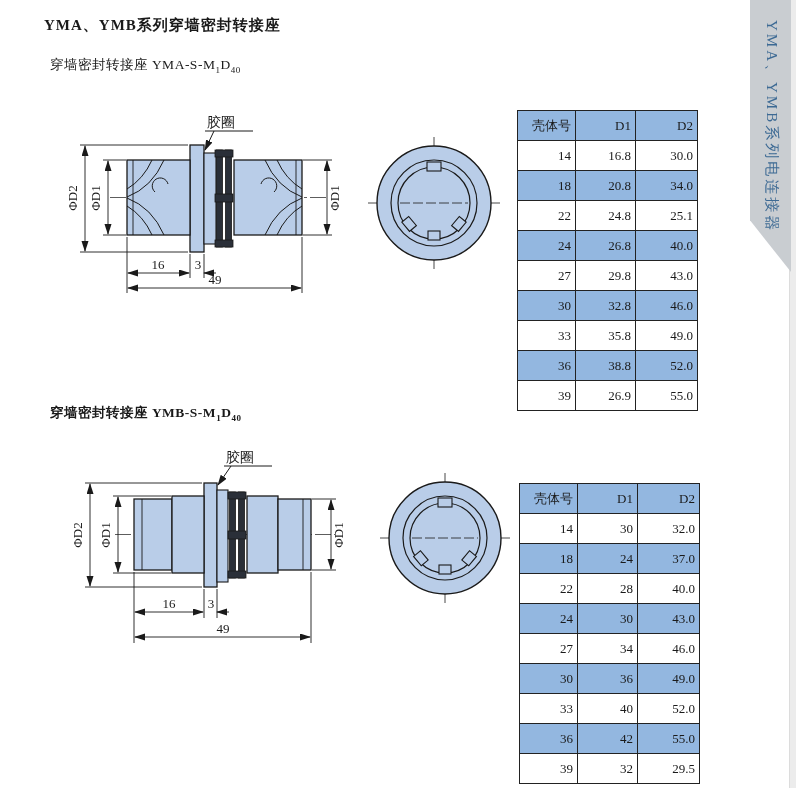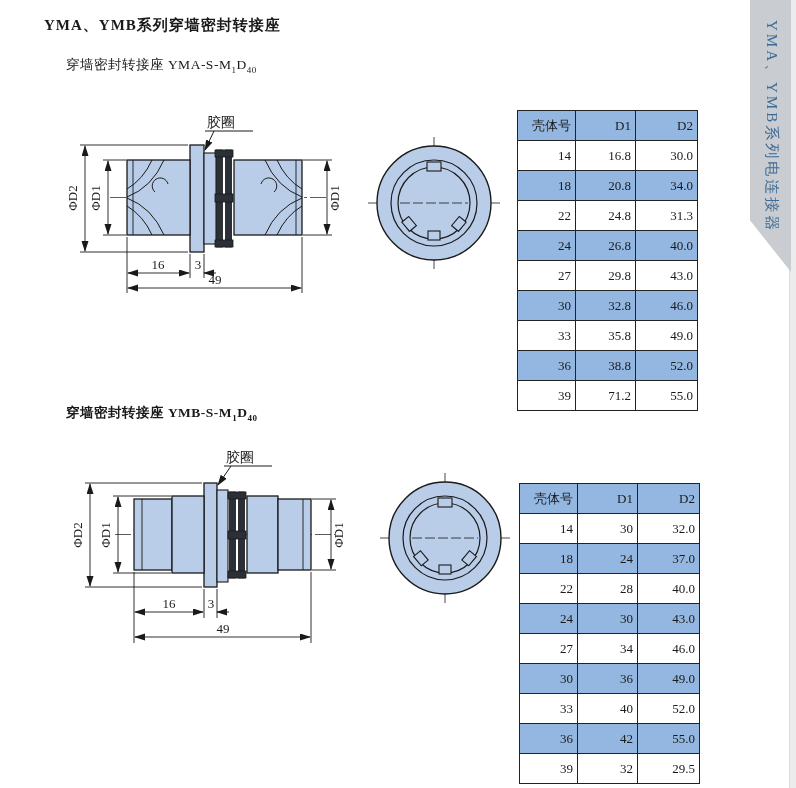--- a/index.html
+++ b/index.html
@@ -4,21 +4,21 @@
 <style>
   html,body{margin:0;padding:0;}
   body{
     width:796px;height:788px;position:relative;background:#ffffff;
     font-family:"Liberation Serif","DejaVu Serif",serif;color:#1a1a1a;overflow:hidden;
   }
   .page-title{
     position:absolute;left:44px;top:16px;font-size:15px;font-weight:600;letter-spacing:1px;
   }
   .section-subtitle{
-    position:absolute;font-size:13.5px;letter-spacing:0.5px;margin-left:16px;
+    position:absolute;font-size:13.5px;letter-spacing:0.5px;
   }
   .section-subtitle sub{font-size:9px;}
   .sub1{left:50px;top:56px;}
   .sub2{left:50px;top:404px;font-weight:bold;}
   svg{position:absolute;}
   #drawing1{left:50px;top:95px;}
   #drawing2{left:50px;top:440px;}
   
   .spec-table{
     position:absolute;border-collapse:collapse;font-size:13px;text-align:center;
@@ -182,21 +182,21 @@
         <td>30.0</td>
       </tr>
       <tr>
         <td>18</td>
         <td>20.8</td>
         <td>34.0</td>
       </tr>
       <tr>
         <td>22</td>
         <td>24.8</td>
-        <td>31.3</td>
+        <td>25.1</td>
       </tr>
       <tr>
         <td>24</td>
         <td>26.8</td>
         <td>40.0</td>
       </tr>
       <tr>
         <td>27</td>
         <td>29.8</td>
         <td>43.0</td>
@@ -211,21 +211,21 @@
         <td>35.8</td>
         <td>49.0</td>
       </tr>
       <tr>
         <td>36</td>
         <td>38.8</td>
         <td>52.0</td>
       </tr>
       <tr>
         <td>39</td>
-        <td>71.2</td>
+        <td>26.9</td>
         <td>55.0</td>
       </tr>
     </tbody>
 </table>
 
 <div class="section-subtitle sub2">
   <span>穿墙密封转接座</span>
   <span>
     <span>YMB-S-M</span><sub>1</sub><span>D</span><sub>40</sub>
   </span>

